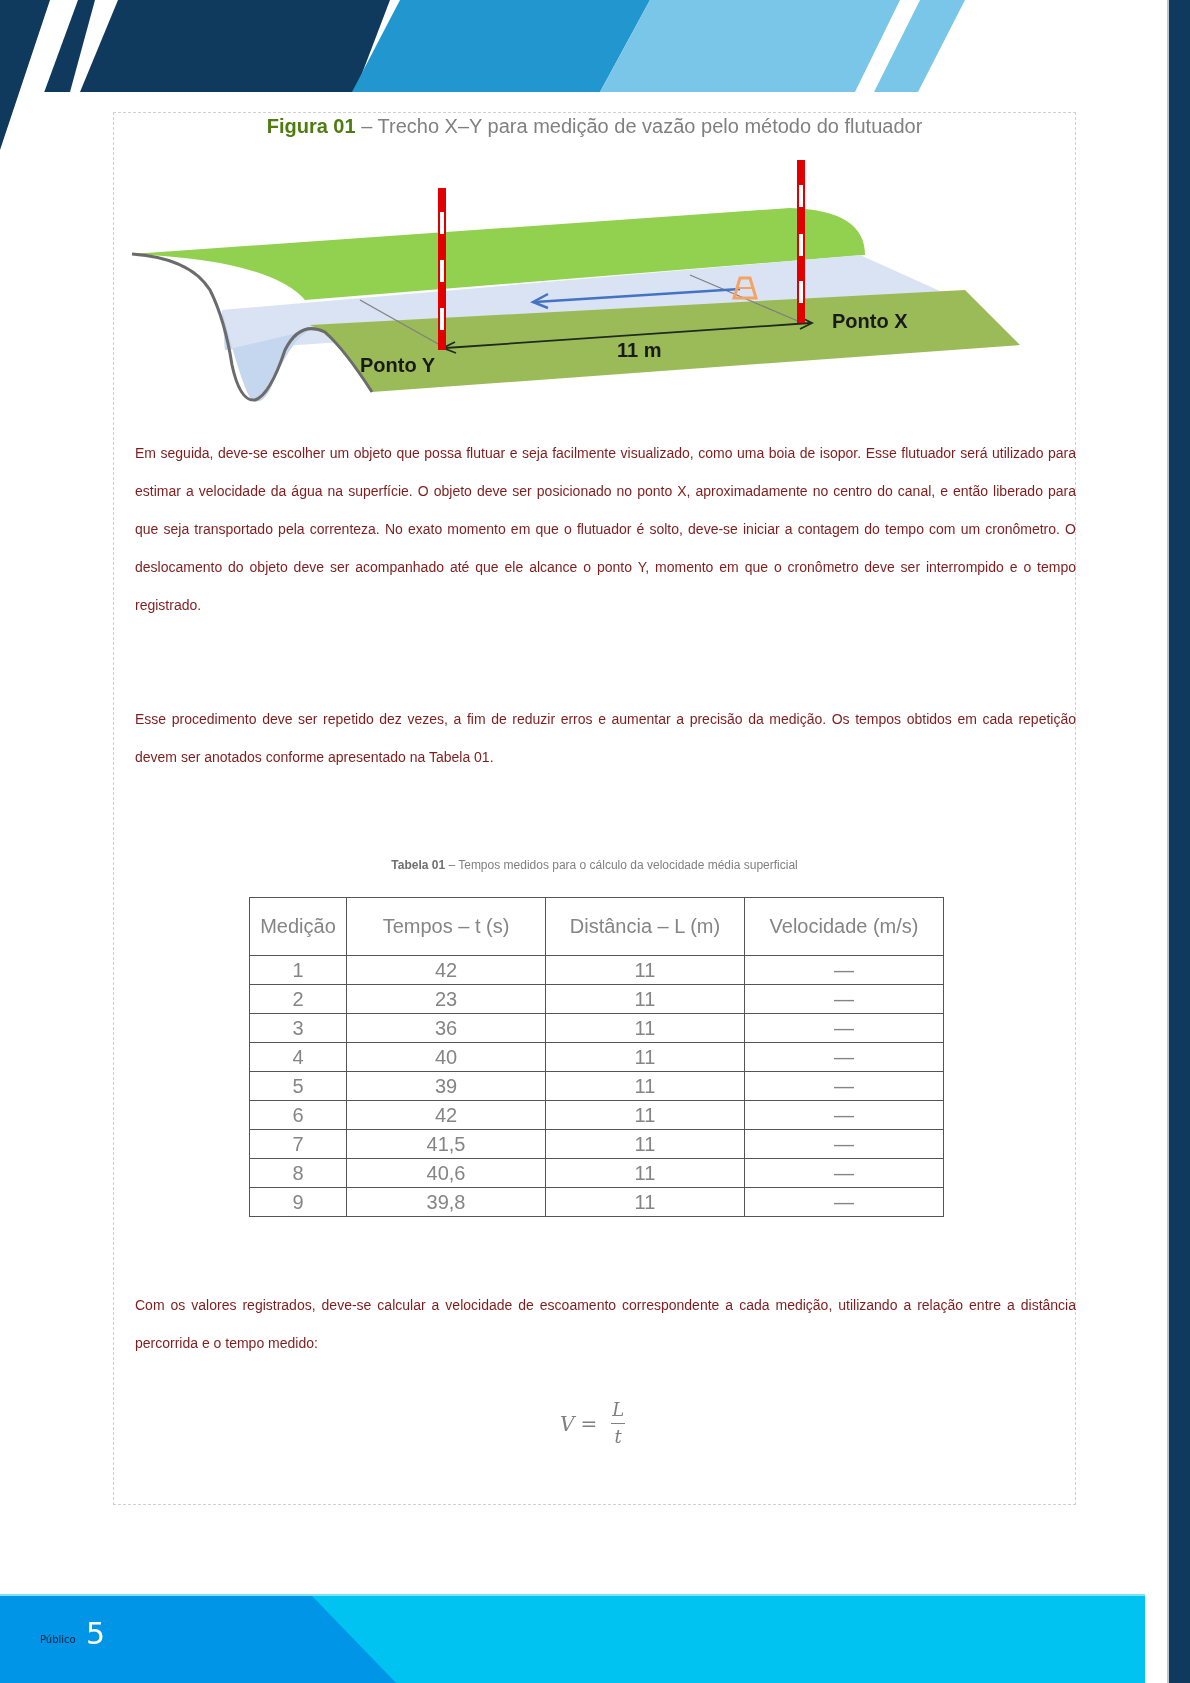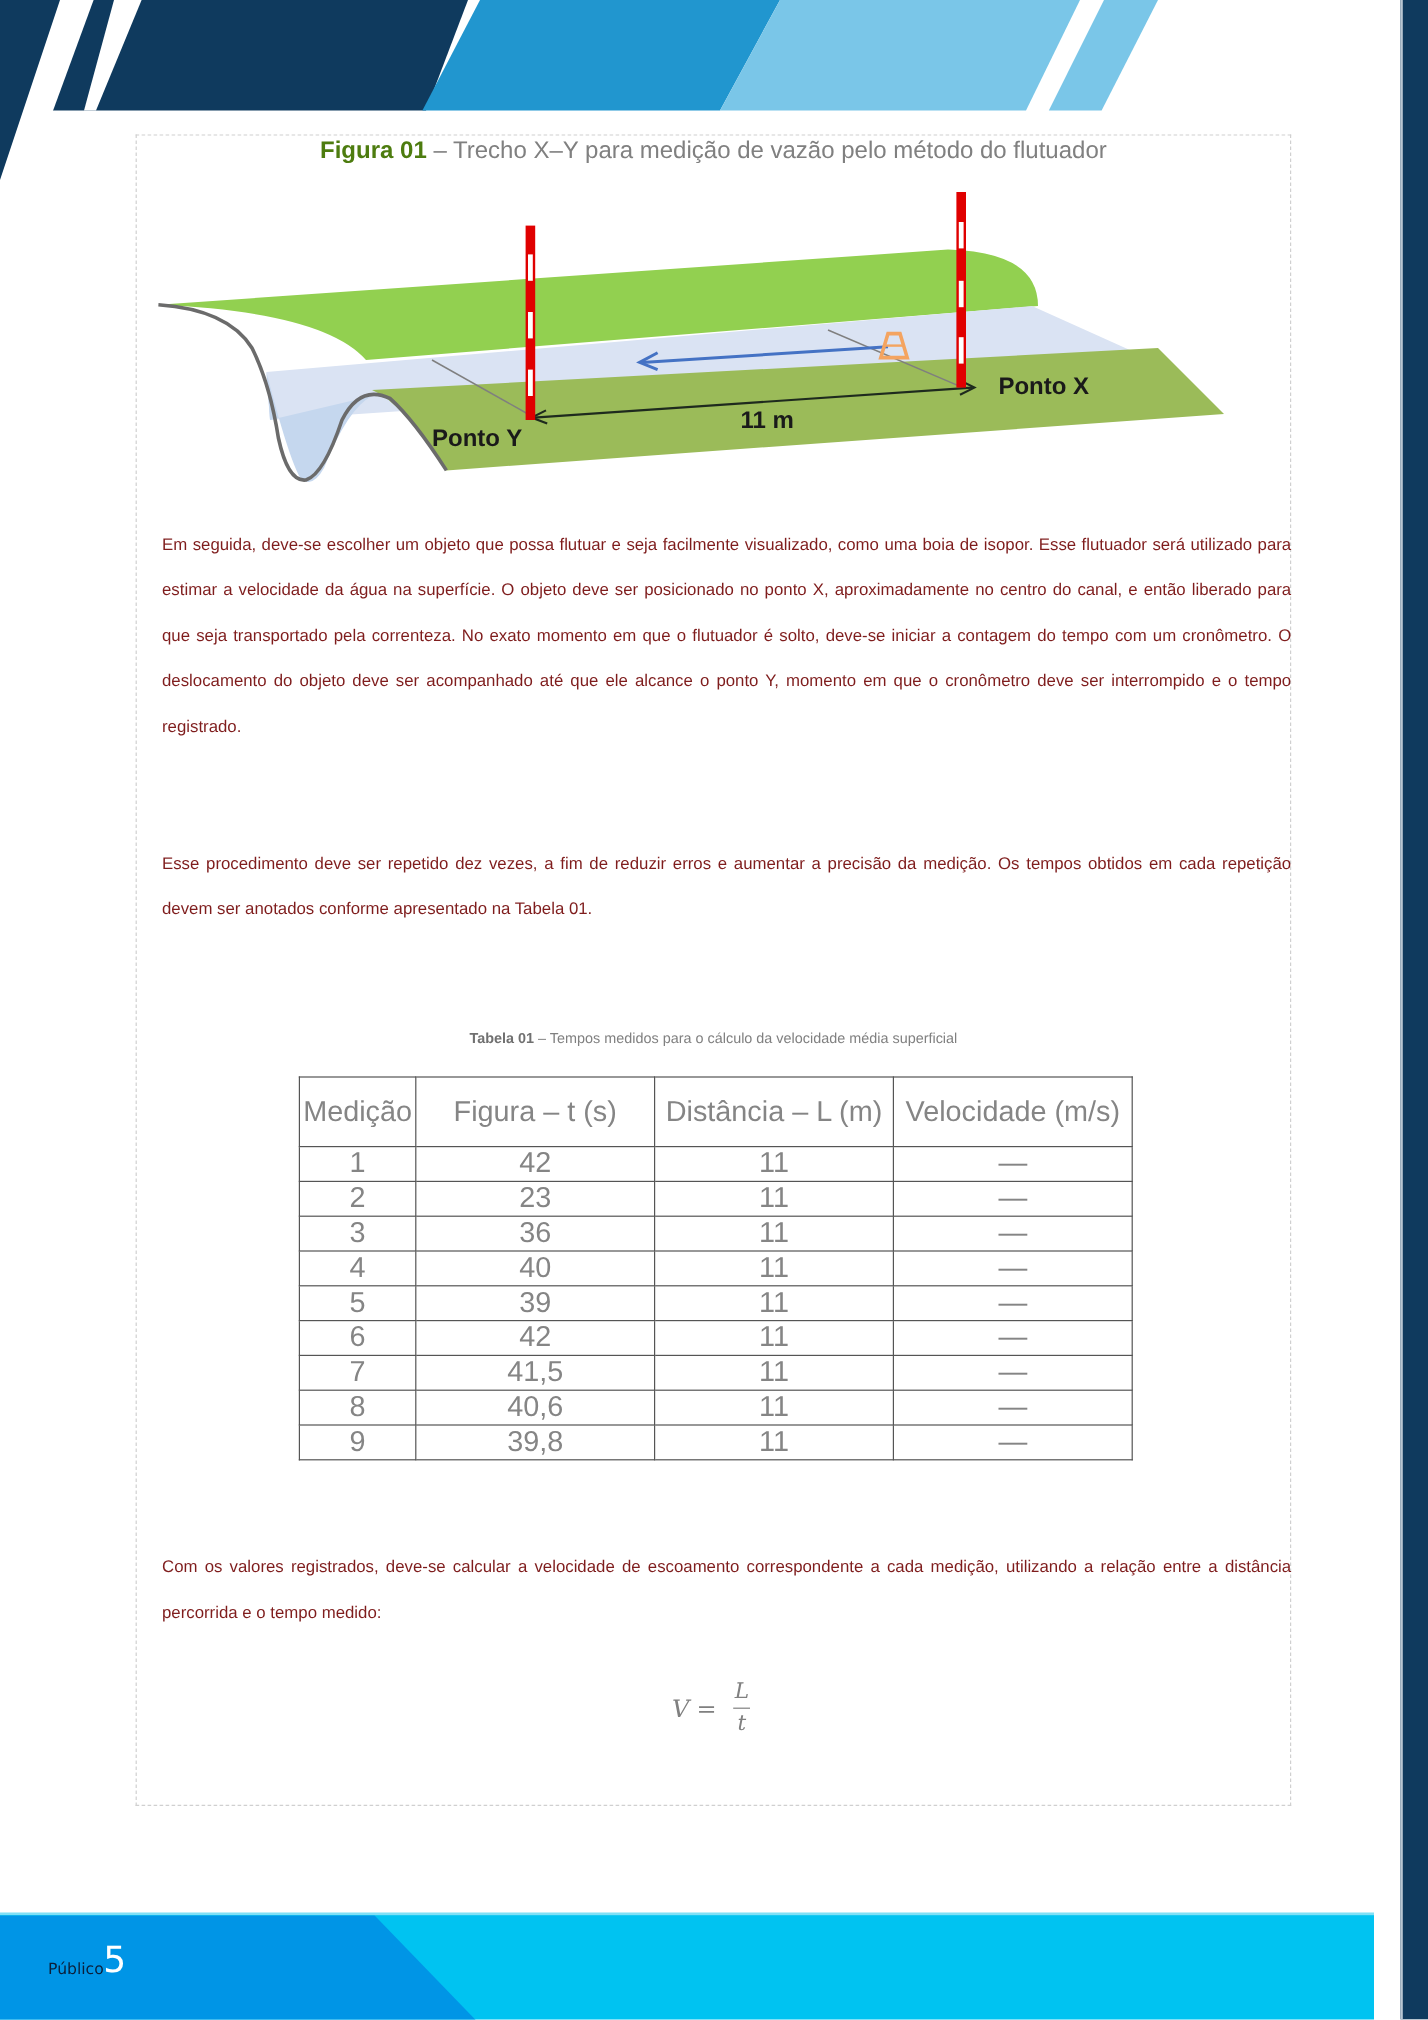--- a/index.html
+++ b/index.html
@@ -5,36 +5,36 @@
   html, body { margin:0; padding:0; }
   body { width:1190px; height:1683px; position:relative; overflow:hidden; background:#ffffff;
          font-family:"Liberation Sans", sans-serif; color:#7a7a7a; }
   .rightbar { position:absolute; left:1167px; top:0; width:23px; height:1683px; background:#0f3a5e;
               border-left:2px solid #b9c6d3; }
   .header-svg { position:absolute; left:0; top:0; }
   .footer { position:absolute; left:0; top:1594px; width:1145px; height:89px; background:#00c3f1;
             border-top:2px solid #7fe0f6; overflow:hidden; }
   .footer-svg { position:absolute; left:0; top:0; }
   .footer-label { position:absolute; left:40px; top:38px; font-family:"DejaVu Sans", sans-serif;
-                  font-size:13px; color:#0b1f3a; }
+                  font-size:10px; color:#0b1f3a; }
   .page-num { position:absolute; left:86px; top:20px; font-family:"DejaVu Sans", sans-serif;
               font-size:30px; color:#ffffff; }
   .content-frame { position:absolute; left:113px; top:112px; width:963px; height:1393px;
                    border:1px dashed #d0d0d0; box-sizing:border-box; }
   .fig-caption { position:absolute; left:113px; top:115px; width:963px; text-align:center;
                  font-size:20px; color:#808080; }
   .fig-caption b { color:#4d7c0f; }
   .figure-svg { position:absolute; left:120px; top:150px; }
   .para { position:absolute; left:135px; width:941px; font-size:14px; line-height:38px;
           text-align:justify; color:#7f1d1d; margin:0; }
   .tab-caption { position:absolute; left:113px; top:858px; width:963px; text-align:center;
                  font-size:12px; color:#808080; }
   .tab-caption b { color:#707070; }
   table.data { position:absolute; left:249px; top:897px; border-collapse:collapse;
-               font-size:24px; color:#858585; }
+               font-size:20px; color:#858585; }
   table.data th, table.data td { border:1.5px solid #555; text-align:center; padding:0; font-weight:normal; }
   table.data th { height:57px; }
   table.data td { height:28px; line-height:28px; }
   .c1 { width:96px; } .c2 { width:198px; } .c3 { width:198px; } .c4 { width:198px; }
   .formula { position:absolute; left:560px; top:1400px; font-family:"DejaVu Serif", serif;
              font-style:italic; font-size:20px; color:#808080; display:flex; align-items:center; }
   .frac { display:inline-flex; flex-direction:column; align-items:center; margin-left:8px; }
   .frac .num { font-size:18px; line-height:20px; }
   .frac .bar { width:14px; height:1px; background:#808080; margin:3px 0; }
   .frac .den { font-size:18px; line-height:20px; }
@@ -108,21 +108,21 @@
 <p class="para" style="top:700px;">Esse procedimento deve ser repetido dez vezes, a fim de reduzir erros e aumentar a precisão da medição. Os tempos obtidos em cada repetição devem ser anotados conforme apresentado na Tabela 01.</p>
 
 <div class="tab-caption">
   <b>Tabela 01</b><span> – Tempos medidos para o cálculo da velocidade média superficial</span>
 </div>
 
 <table class="data">
   <thead>
     <tr>
       <th class="c1">Medição</th>
-      <th class="c2">Figura – t (s)</th>
+      <th class="c2">Tempos – t (s)</th>
       <th class="c3">Distância – L (m)</th>
       <th class="c4">Velocidade (m/s)</th>
     </tr>
   </thead>
   <tbody>
     <tr>
         <td>1</td>
         <td>42</td>
         <td>11</td>
         <td>—</td>

